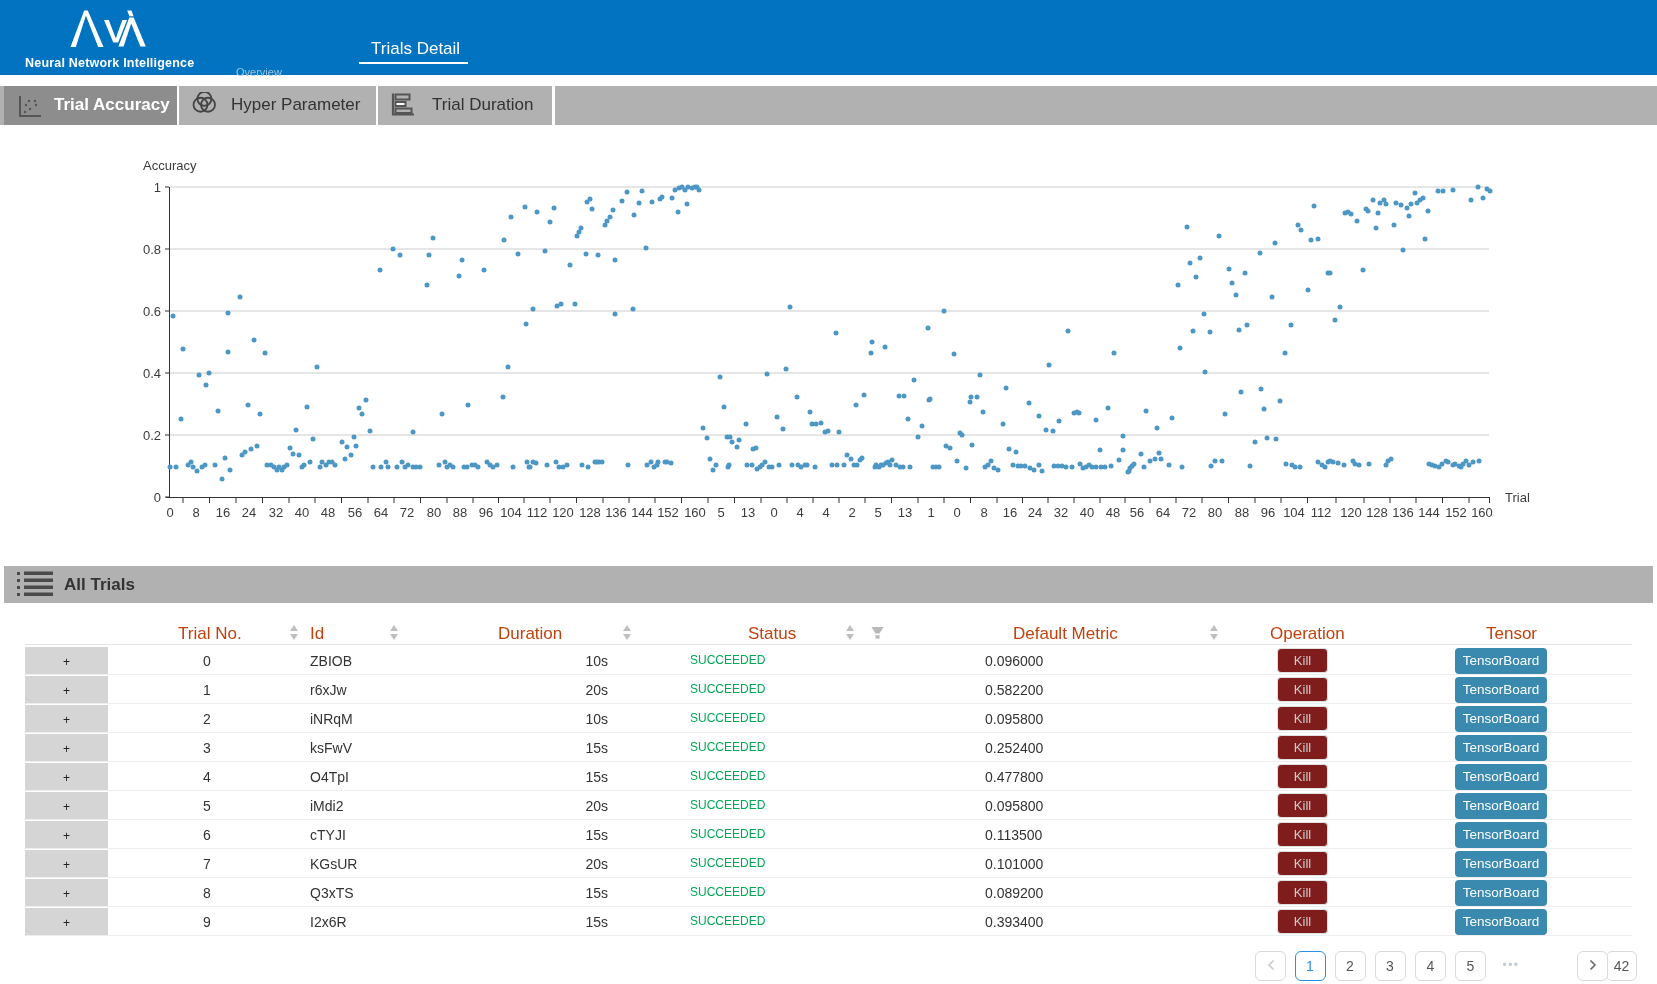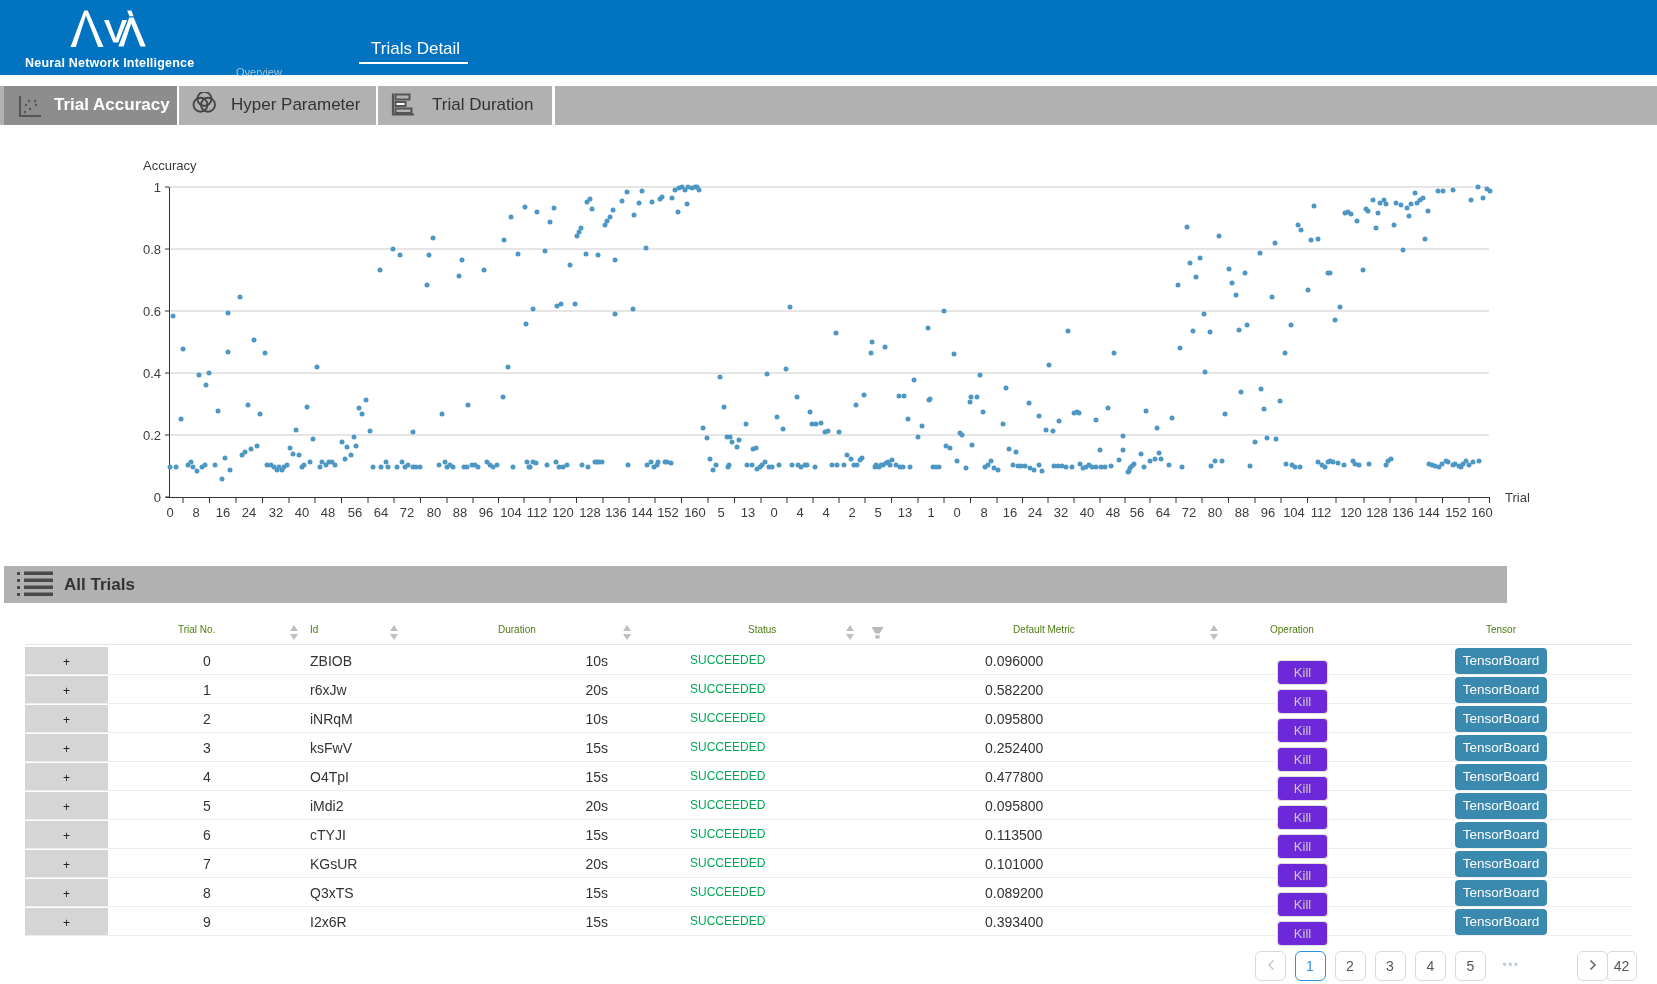--- a/index.html
+++ b/index.html
@@ -11,34 +11,34 @@
 #tabbar { position:absolute; left:0; top:86px; width:1657px; height:39px; background:#b1b1b1; }
 .tab { position:absolute; top:86px; height:39px; }
 #tab1 { left:4px; width:208px; background:#8d8d8d; }
 #tab2 { left:179px; width:197px; background:#b1b1b1; }
 #tab3 { left:378px; width:174px; background:#b1b1b1; }
 #tabgap1 { position:absolute; left:177px; top:86px; width:2px; height:39px; background:#fff; }
 #tabgap2 { position:absolute; left:376px; top:86px; width:2px; height:39px; background:#fff; }
 #tabgap3 { position:absolute; left:552px; top:86px; width:3px; height:39px; background:#fff; }
 .tablabel1 { position:absolute; left:50px; top:9px; font-size:17px; font-weight:bold; color:#fff; }
 .tablabel { position:absolute; top:9px; font-size:17px; color:#333; }
-#alltrials { position:absolute; left:4px; top:566px; width:1503px; height:37px; background:#b1b1b1; }
+#alltrials { position:absolute; left:4px; top:566px; width:1649px; height:37px; background:#b1b1b1; }
 #alltrials span { position:absolute; left:60px; top:9px; font-size:17px; font-weight:bold; color:#333; }
-.hlabel { position:absolute; top:624px; font-size:10px; color:#4d7c0f; }
+.hlabel { position:absolute; top:624px; font-size:17px; color:#c2410c; }
 .caret { position:absolute; }
 #hborder { position:absolute; left:25px; top:644px; width:1607px; height:1px; background:#e5e5e5; }
 .row { position:absolute; left:25px; width:1607px; height:29px; border-bottom:1px solid #eeeeee; font-size:14px; color:#333; }
 .expcell { position:absolute; left:0; top:1px; width:83px; height:27px; background:#d5d5d5; text-align:center; }
 .plus { position:relative; top:6px; font-size:12px; color:#222; }
 .c-no { position:absolute; left:137px; width:90px; top:7px; text-align:center; }
 .c-id { position:absolute; left:285px; top:7px; }
 .c-dur { position:absolute; left:500px; width:83px; top:7px; text-align:right; }
 .c-status { position:absolute; left:665px; width:150px; top:7px; color:#00a854; font-size:12px; }
 .c-met { position:absolute; left:960px; width:150px; top:7px; }
-.killbtn { position:absolute; left:1252px; top:14px; width:51px; height:25px; line-height:23px; text-align:center; border:1px solid #e0e0e0; border-radius:4px; background:#6d28d9; color:#ccc; font-size:13px; }
+.killbtn { position:absolute; left:1252px; top:2px; width:51px; height:25px; line-height:23px; text-align:center; border:1px solid #e0e0e0; border-radius:4px; background:#7f1d1d; color:#ccc; font-size:13px; }
 .tbbtn { position:absolute; left:1430px; top:2px; width:92px; height:26px; line-height:26px; text-align:center; border-radius:4px; background:#3a89ae; color:#fff; font-size:13.5px; }
 .pgbox { position:absolute; top:951px; width:31px; height:30px; border:1px solid #d9d9d9; border-radius:6px; text-align:center; line-height:28px; font-size:14px; color:#555; background:#fff; }
 .pgact { border-color:#2b8fe3; color:#2b8fe3; }
 .pgdis { color:#ccc; }
 .pgdots { position:absolute; top:951px; width:31px; height:30px; text-align:center; line-height:28px; font-size:12px; color:#c4ccd4; letter-spacing:1.5px; }
 </style></head>
 <body>
 <div id="header">
 <svg style="position:absolute;left:60px;top:8px" width="95" height="42" viewBox="0 0 95 42">
 <path d="M10.5 39 L24.2 2.5 L27.8 2.5 L43.5 39 L38.2 39 L25.9 7.5 L15.8 39 Z" fill="#fff"></path>

